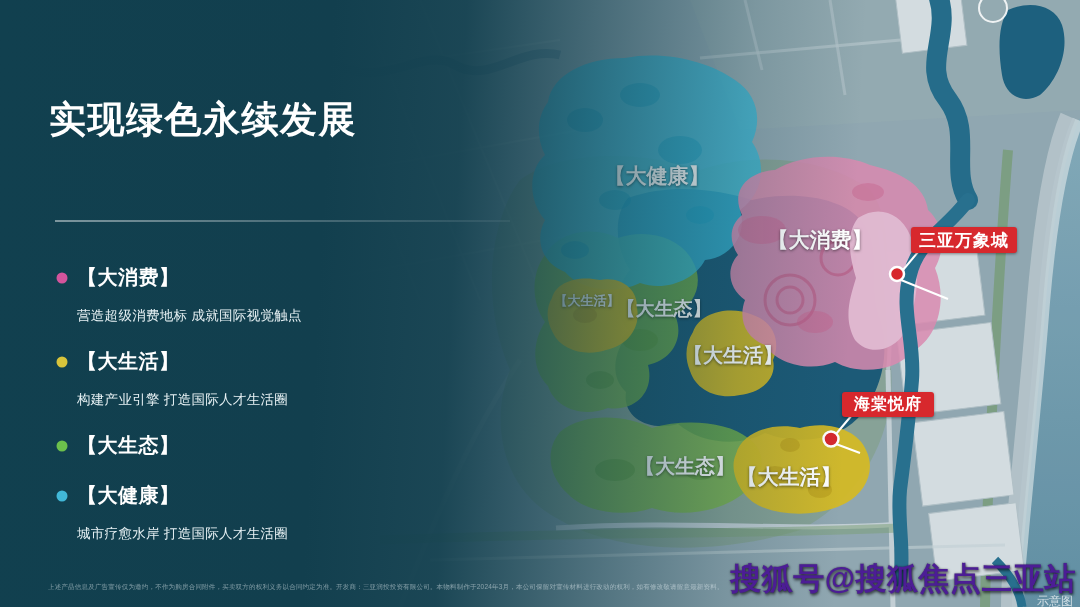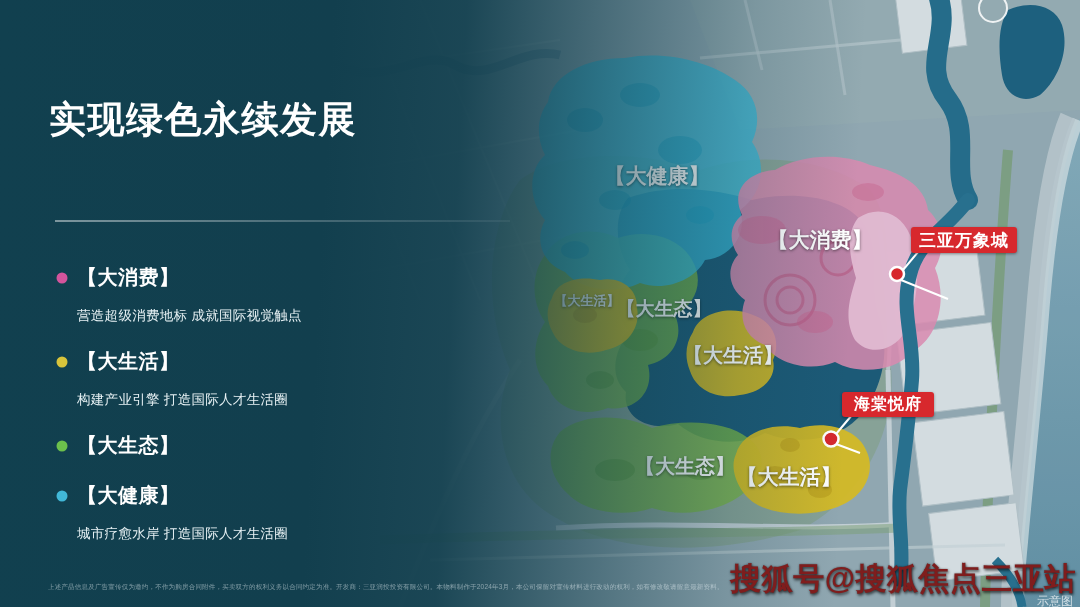--- a/index.html
+++ b/index.html
@@ -28,21 +28,21 @@
   .legend-desc{margin:16px 0 0 21px;font-size:13.5px;font-weight:500;letter-spacing:.3px;color:#e8f2f5;}
   .disclaimer{left:48px;top:583px;font-size:6.5px;letter-spacing:.2px;color:rgba(230,240,244,.5);font-weight:400;}
   .poi-box{
     position:absolute;z-index:2;display:flex;align-items:center;justify-content:center;
     background:#d7282d;color:#fff;font-weight:700;border-radius:3px;
     box-shadow:0 1px 3px rgba(0,0,0,.4);letter-spacing:1px;
   }
   #poi-wanxiang{left:911px;top:227px;width:106px;height:26px;font-size:17px;}
   #poi-haitang{left:842px;top:392px;width:92px;height:25px;font-size:16px;}
   .watermark{
-    position:absolute;z-index:4;right:4px;bottom:7px;font-size:31px;font-weight:800;color:#7f1d1d;
+    position:absolute;z-index:4;right:4px;bottom:7px;font-size:31px;font-weight:800;color:#4c1d95;
     letter-spacing:.5px;text-shadow:1px 2px 3px rgba(0,0,0,.6),0 0 2px rgba(0,0,0,.45);
   }
   .map-note{position:absolute;z-index:4;left:1037px;top:593px;font-size:12px;color:rgba(255,255,255,.7);}
 </style>
 </head>
 <body>
 
 <div id="canvas">
 
   <svg id="basemap" viewBox="0 0 1080 607">

